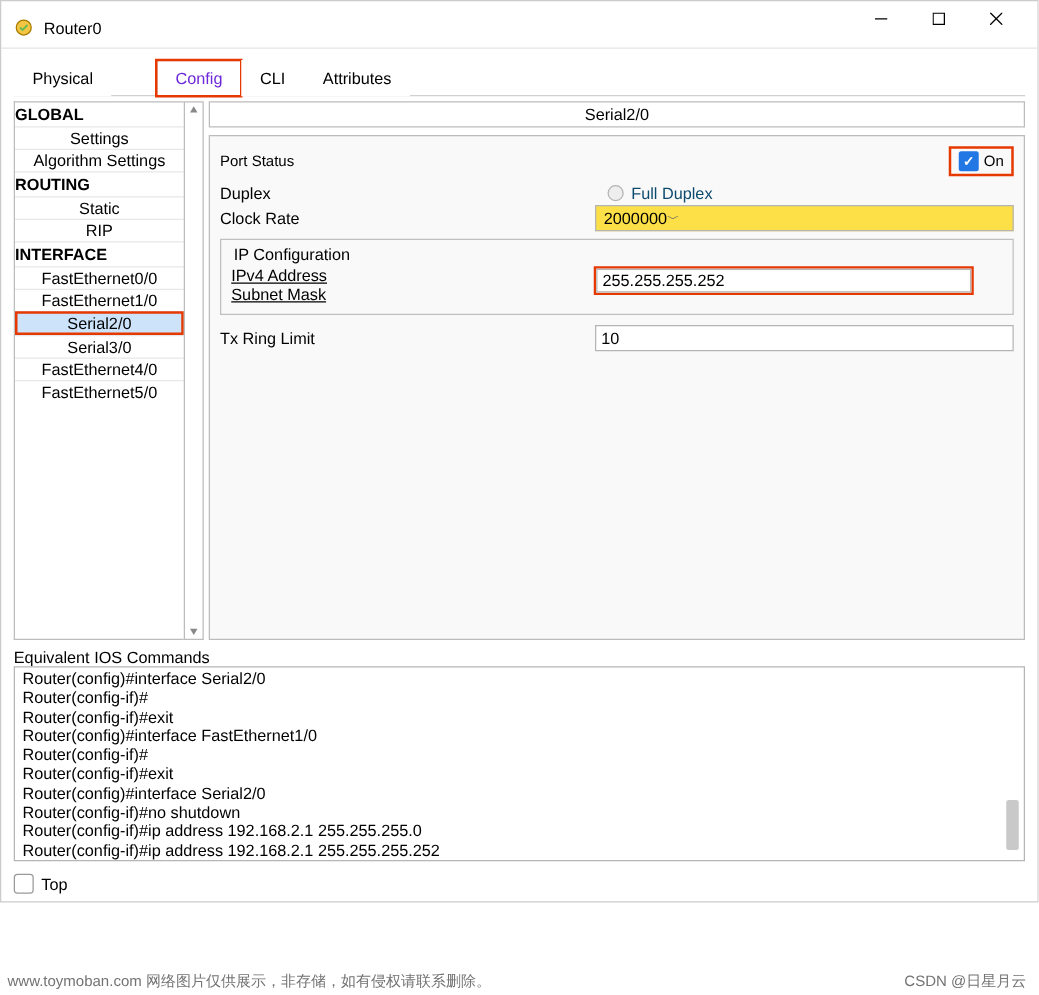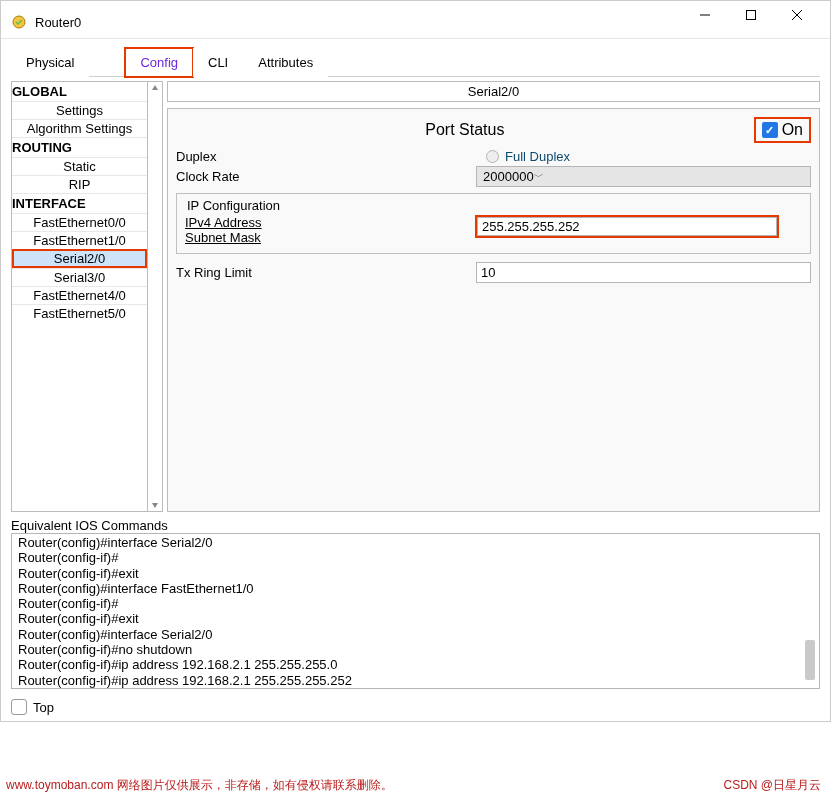--- a/index.html
+++ b/index.html
@@ -27,34 +27,34 @@
     .scroll-col { width: 16px; border: 1px solid #bcbcbc; display: flex; flex-direction: column; align-items: center; padding: 2px 0; justify-content: space-between; }
     .scroll-arrow { width: 8px; height: 8px; }
     .sidebar-header { font-weight: bold; text-align: left; font-size: 13px; padding: 2px 0; }
     .sidebar-item { text-align: center; font-size: 13px; padding: 1px 0; border-top: 1px solid #e8e8e8; cursor: pointer; }
     .sidebar-item.selected { background: #cce3fa; border: 2px solid #e63900; padding: 0; }
     
     .panel { flex: 1; }
     .panel-header { text-align: center; font-size: 13px; border: 1px solid #bcbcbc; padding: 2px 0; margin-bottom: 6px; background: #fff; }
     .panel-body { border: 1px solid #bcbcbc; padding: 4px 8px 8px 8px; background: #f9f9f9; height: 404px; }
     
-    .port-status-row { display: flex; align-items: center; font-size: 16px; padding: 4px 0; text-align: center; }
+    .port-status-row { display: flex; align-items: center; font-size: 12px; padding: 4px 0; }
     .port-status-row .label { flex: 1; }
     .port-status-check { border: 2px solid #e63900; padding: 2px 6px; display: flex; align-items: center; gap: 4px; }
     .checkbox-on { width: 16px; height: 16px; background: #2178e5; border-radius: 2px; display: flex; align-items: center; justify-content: center; }
     .checkbox-on::after { content: "✓"; color: #fff; font-size: 11px; font-weight: bold; }
     
     .duplex-row { display: flex; align-items: center; font-size: 13px; padding: 2px 0; }
     .duplex-row .label { width: 310px; }
     .radio-dis { width: 13px; height: 13px; border-radius: 50%; border: 1px solid #b3b3b3; background: #eee; margin-right: 6px; }
     .radio-label-dis { color: #0c4a6e; }
     
     .clock-row { display: flex; align-items: center; font-size: 13px; padding: 0 0 6px 0; }
     .clock-row .label { width: 300px; }
-    .select-field { flex: 1; border: 1px solid #b5b5b5; padding: 2px 6px; display: flex; align-items: center; background: #e5e5e5; }
+    .select-field { flex: 1; border: 1px solid #b5b5b5; padding: 2px 6px; display: flex; align-items: center; background: #fde047; }
     .select-field .chev { font-size: 10px; color: #666; }
     
     .ip-fieldset { border: 1px solid #c0c0c0; padding: 4px 8px 8px 8px; margin-bottom: 8px; }
     .ip-legend { font-size: 13px; padding: 0 2px; background: #f9f9f9; margin-bottom: 2px; }
     .ip-row { display: flex; align-items: center; font-size: 13px; }
     .ip-row .label { width: 290px; text-decoration: underline; }
     .ip-inputs-box { border: 2px solid #e63900; padding: 0; }
     .ip-input { width: 300px; border: 1px solid #b5b5b5; padding: 1px 4px; font-size: 13px; display: block; margin: -1px 0 0 0; }
     .ip-input:first-child { margin-top: 0; }
     
@@ -64,21 +64,21 @@
     
     .ios-section { margin-top: 6px; }
     .ios-label { font-size: 13px; margin-bottom: 0px; }
     .ios-box { border: 1px solid #b5b5b5; background: #fff; padding: 2px 6px; font-family: "Consolas", "Courier New", monospace; font-size: 13px; line-height: 1.1; white-space: pre; overflow: hidden; position: relative; height: 156px; }
     .ios-scroll { position: absolute; right: 2px; top: 2px; bottom: 2px; width: 14px; display: flex; align-items: flex-end; }
     .ios-thumb { width: 10px; height: 40px; background: #c9c9c9; border-radius: 2px; margin: 0 auto 6px auto; }
     
     .bottom-row { display: flex; align-items: center; padding: 6px 10px; font-size: 13px; }
     .bottom-check { width: 16px; height: 16px; border: 1px solid #999; border-radius: 3px; margin-right: 6px; background: #fff; }
     
-    .watermark { position: absolute; bottom: 2px; color: #b91c1c; font-size: 12px; }
+    .watermark { position: absolute; bottom: 2px; color: #737373; font-size: 12px; }
     .watermark.left { left: 6px; }
     .watermark.right { right: 10px; }
   </style>
 </head>
 <body>
 
 <div class="window">
 
   <div class="titlebar">
     <span class="titlebar-icon">

